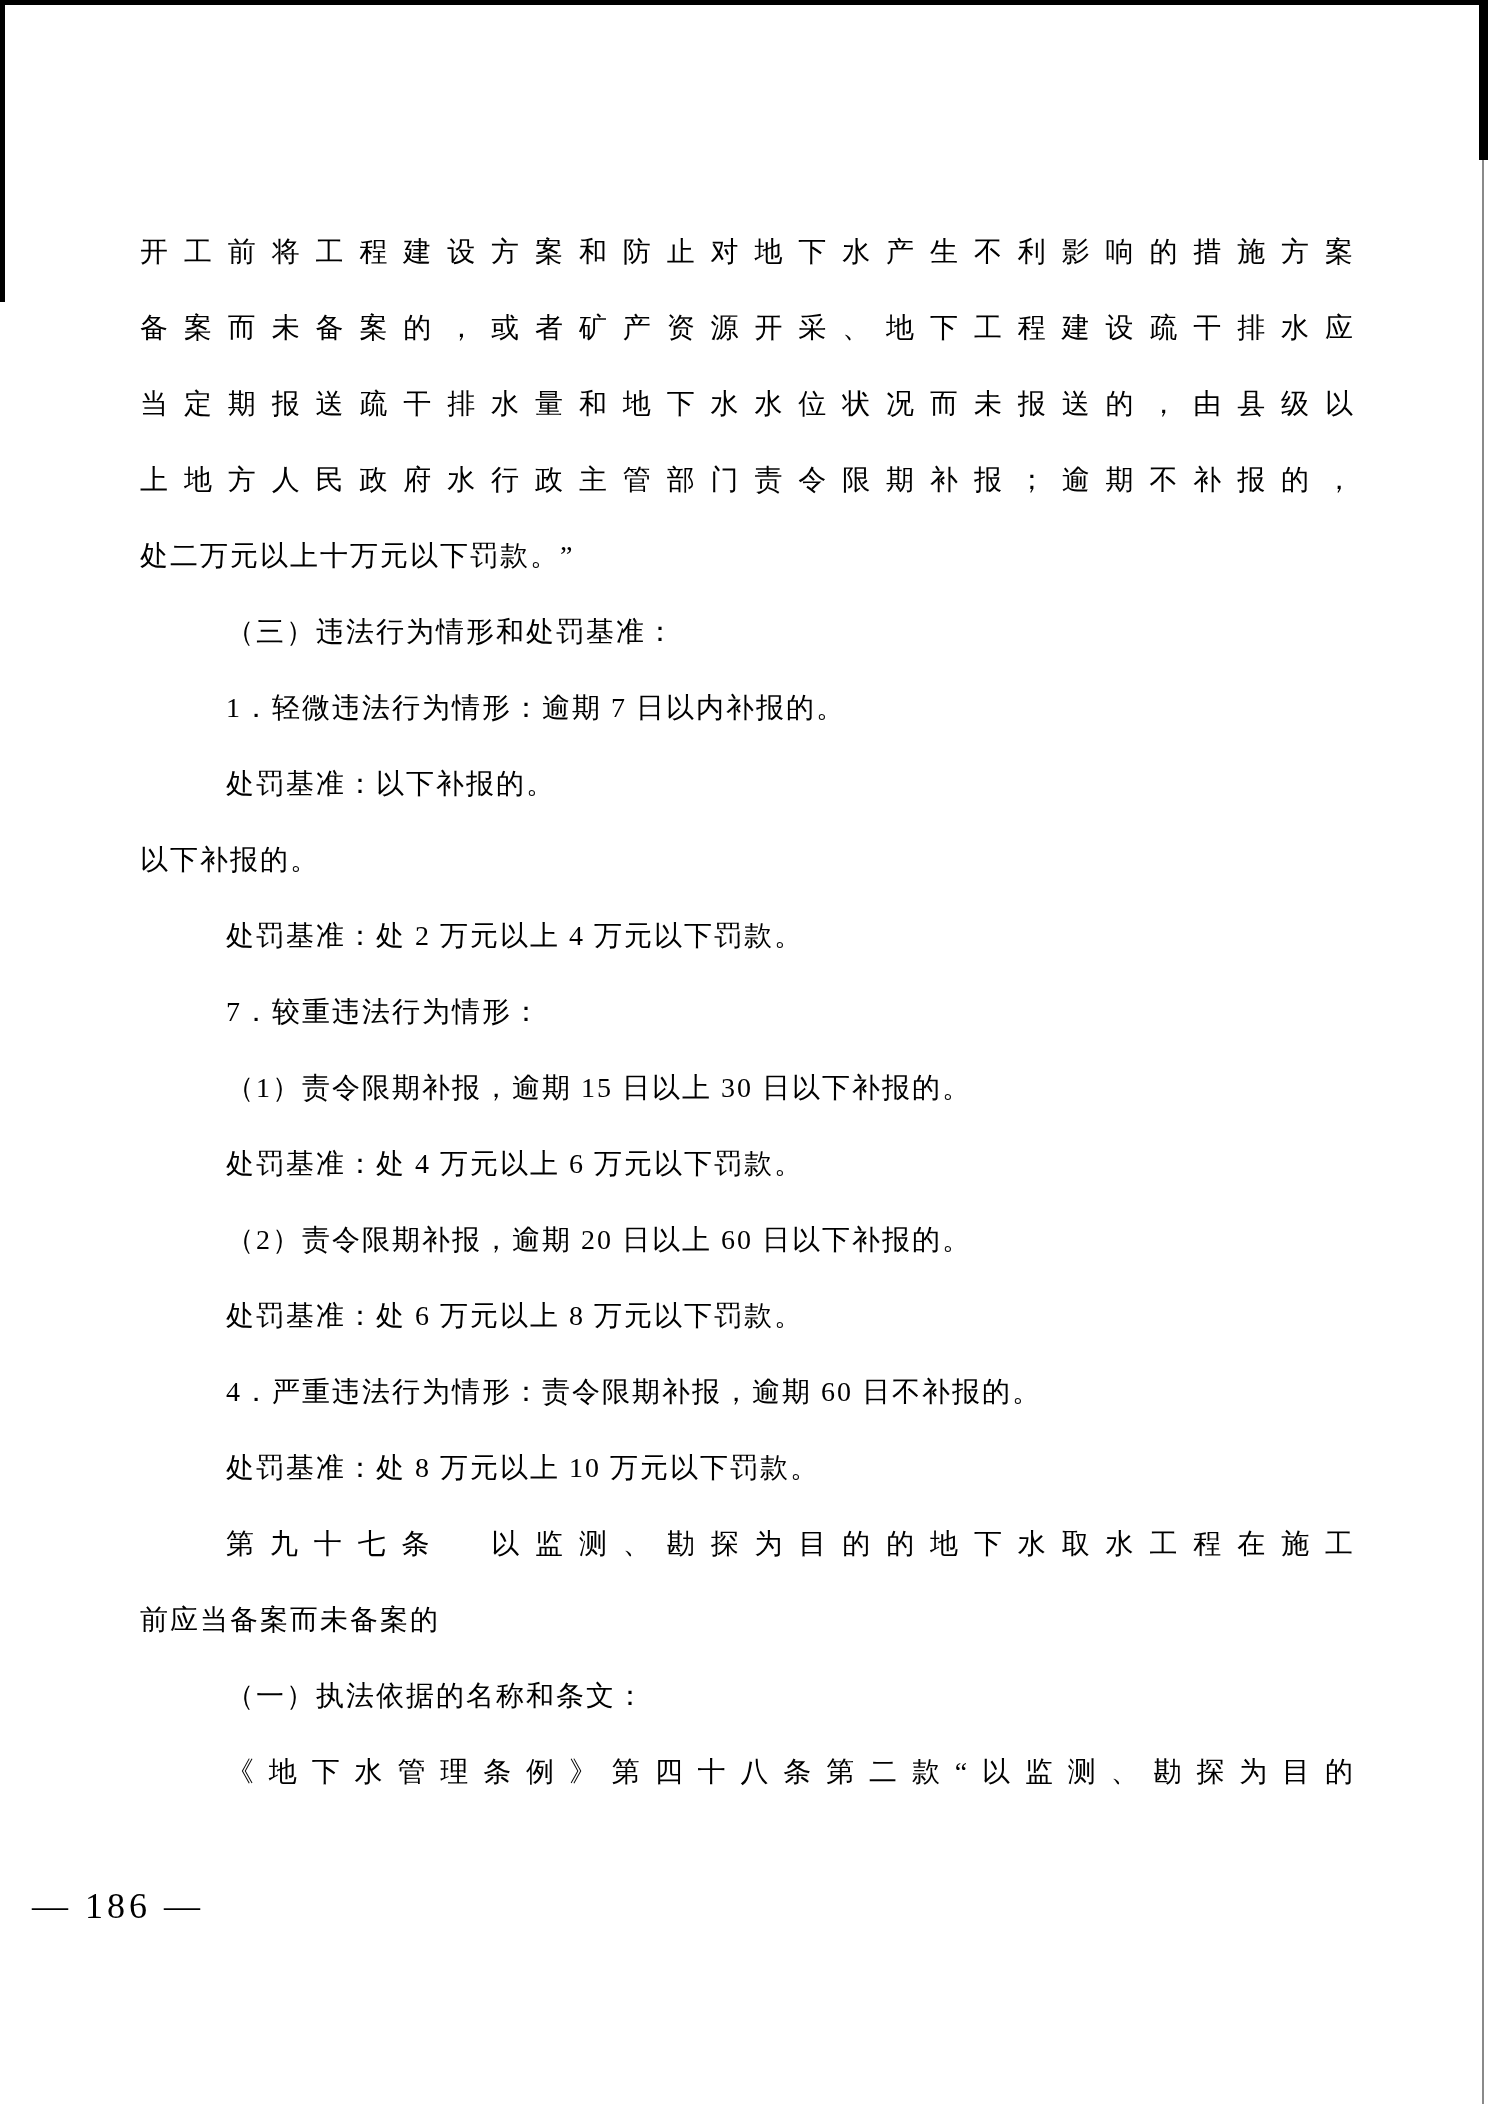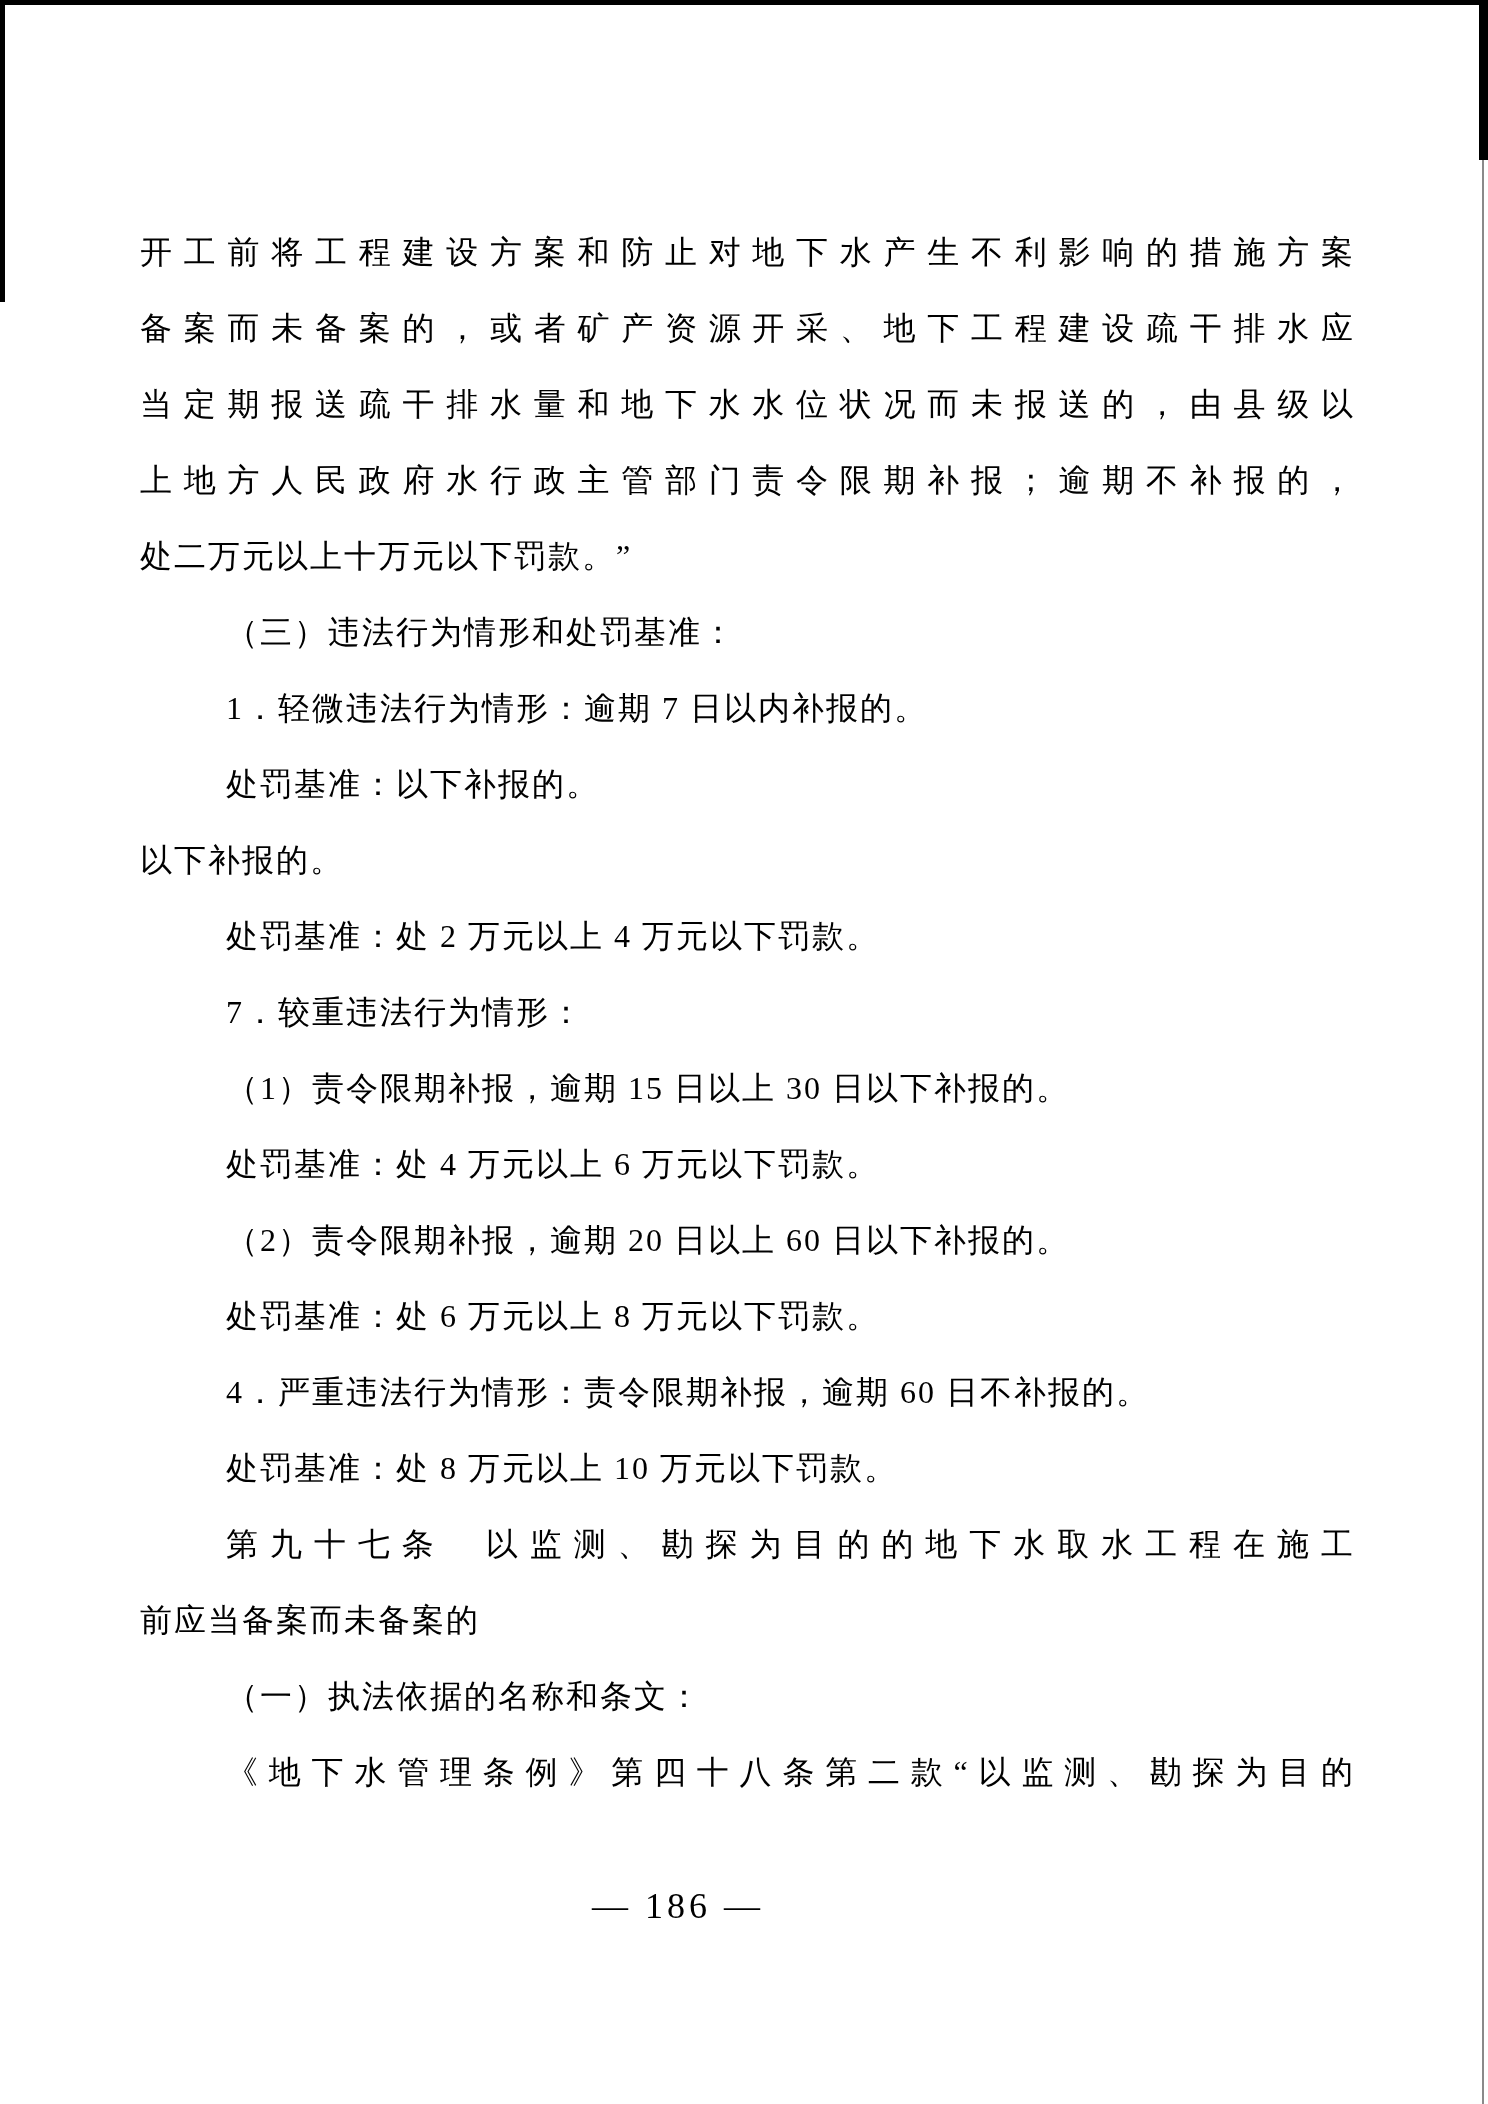--- a/index.html
+++ b/index.html
@@ -19,37 +19,37 @@
 
   .content{
     position:absolute;
     left:140px;
     top:214px;
     width:1215px;
   }
   .ln{
     height:76px;
     line-height:76px;
-    font-size:32px;
+    font-size:28px;
     letter-spacing:2px;
     white-space:pre;
   }
   .ind{ text-indent:86px; }
   .just{ text-align:justify; text-align-last:justify; }
   .b{ font-weight:normal; }
 
   .pagenum{
     position:absolute;
     top:1884px;
     left:0;
     width:1356px;
-    text-align:center;
     font-size:36px;
     letter-spacing:4px;
     line-height:44px;
+    padding-left:32px;
   }
 </style>
 </head>
 <body>
 
 <div class="edge-top"></div>
 <div class="edge-left"></div>
 <div class="edge-right"></div>
 <div class="edge-right-top"></div>
 

